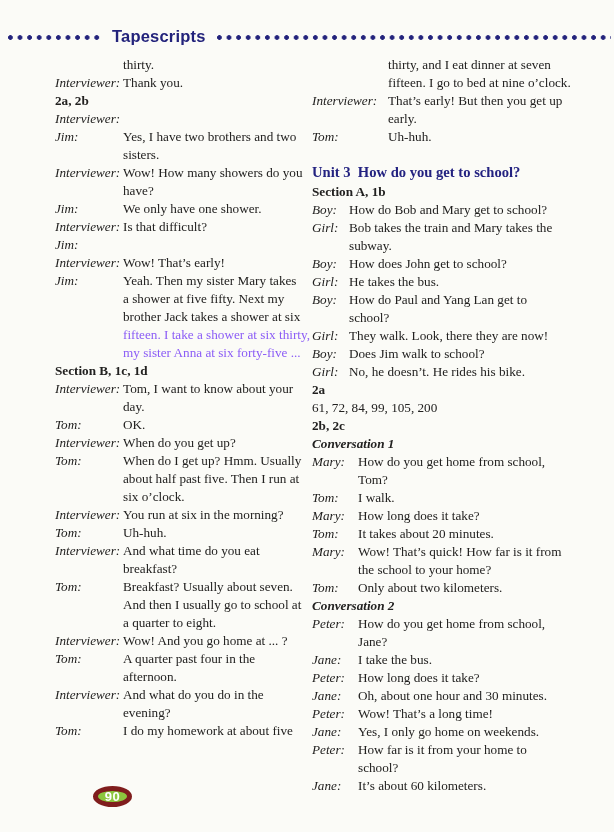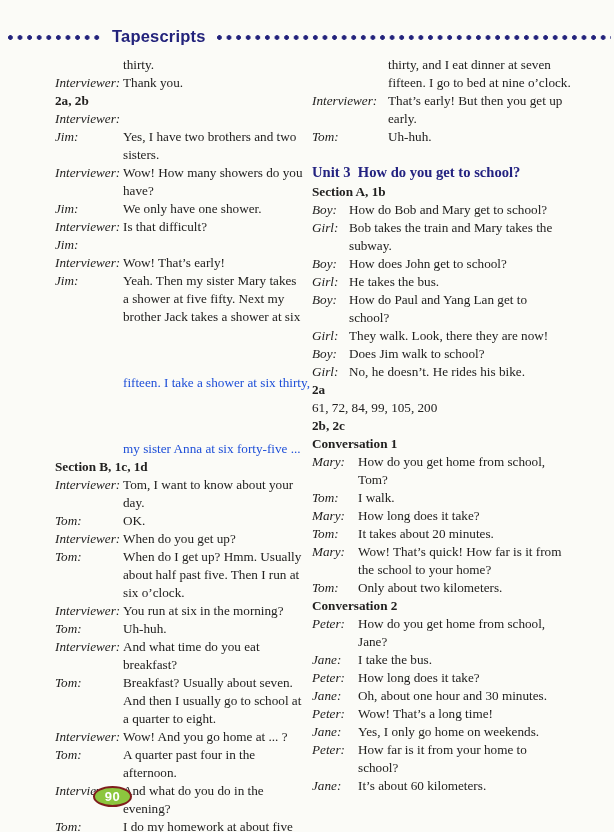--- a/index.html
+++ b/index.html
@@ -42,33 +42,33 @@
   .col-right { flex:1; }
 
   .row { display:flex; align-items:flex-start; }
   .label { font-style:italic; flex:none;font-family:Liberation Serif, serif; }
   .lw-l      { width:68px; }
   .lw-wide   { width:76px; }
   .lw-narrow { width:37px; }
   .lw-mid    { width:46px; }
   .lines { flex:1; min-width:0; }
   .line  { white-space:nowrap; }
-  .hl    { color:#1d4ed8;margin-top:48px; }
+  .hl    { color:#8b5cf6; }
 
   .h    { font-weight:bold; }
   .uh   { font-weight:bold; color:#232280; font-size:14.6px; line-height:20px; padding-bottom:1px; }
-  .ch   { font-weight:bold; }
+  .ch   { font-weight:bold; font-style:italic; }
   .sp   { height:16px; }
 
   
   .page-badge {
     position:absolute; left:93px; top:786px;
     width:39px; height:21px;
     background:#8cc63e;
-    border:2px solid #7f1d1d;
+    border:5px solid #7f1d1d;
     border-radius:50%;
     color:#ffffff;
     font-family:"Liberation Sans", sans-serif;
     font-weight:bold; font-size:13px;
     display:flex; align-items:center; justify-content:center;
     letter-spacing:.5px;
   }
 </style>
 </head>
 <body>

